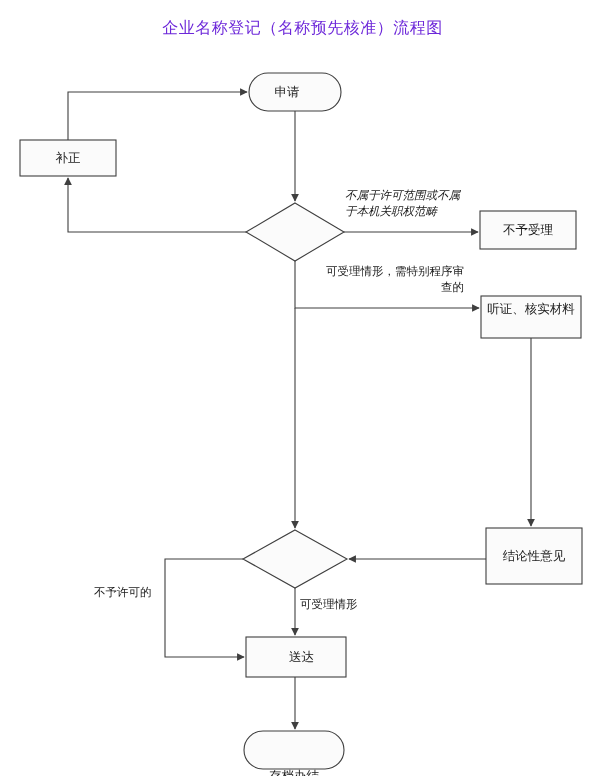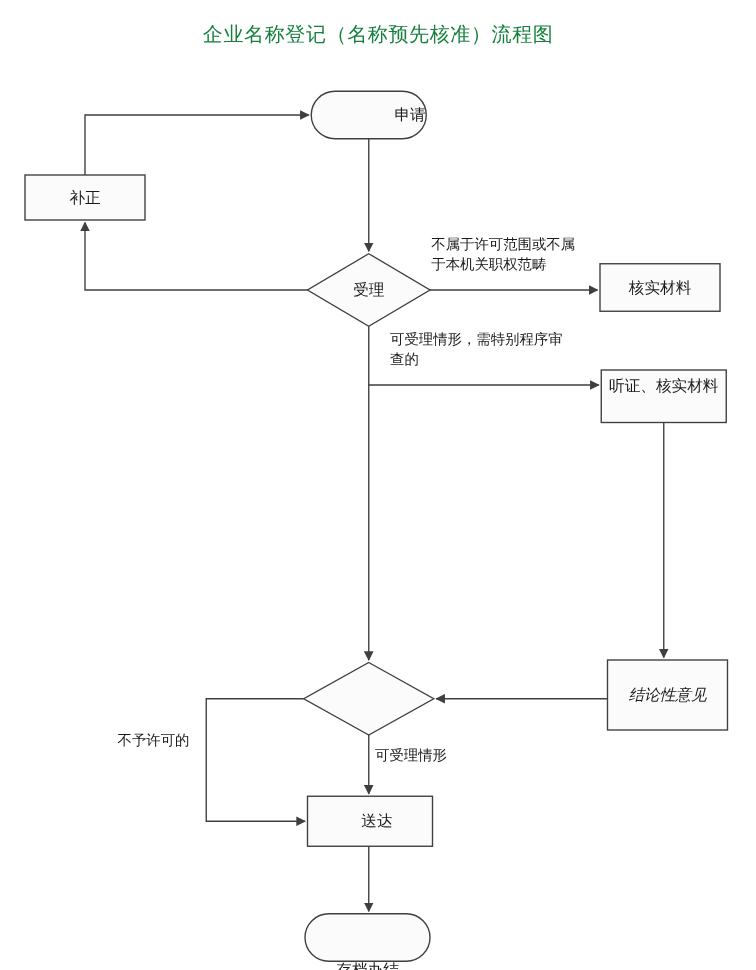--- a/index.html
+++ b/index.html
@@ -17,21 +17,21 @@
     background: #ffffff;
     overflow: hidden;
   }
   #title {
     position: absolute;
     left: 0;
     top: 18px;
     width: 605px;
     text-align: center;
     font-size: 16px;
-    color: #15803d;
+    color: #6d28d9;
     letter-spacing: 0.5px;
   }
   svg#diagram {
     position: absolute;
     left: 0;
     top: 0;
     width: 605px;
     height: 776px;
   }
   .node-text {
@@ -107,29 +107,28 @@
       <path d="M 486 559 L 349 559" marker-end="url(#arrow)"></path>
 
       <path d="M 295 588 L 295 635" marker-end="url(#arrow)"></path>
 
       <path d="M 243 559 L 165 559 L 165 657 L 244 657" marker-end="url(#arrow)"></path>
 
       <path d="M 295 677 L 295 729" marker-end="url(#arrow)"></path>
     </g>
   </svg>
 
-  <div class="node-text" style="left:249px; top:73px;  width:76px;  height:38px;margin-left:41px;">申请</div>
+  <div class="node-text" style="left:249px; top:73px;  width:76px;  height:38px;">申请</div>
   <div class="node-text" style="left:20px;  top:140px; width:96px;  height:36px;text-align:center;">补正</div>
-  <div class="node-text" style="left:246px; top:213px; width:98px;  height:38px;">受理</div>
-  <div class="node-text" style="left:480px; top:211px; width:96px;  height:38px;">核实材料</div>
+  <div class="node-text" style="left:480px; top:211px; width:96px;  height:38px;">不予受理</div>
   <div class="node-text" style="left:481px; top:296px; width:100px; height:26px;">听证、核实材料</div>
-  <div class="node-text" style="left:486px; top:528px; width:96px;  height:56px;font-style:italic;">结论性意见</div>
+  <div class="node-text" style="left:486px; top:528px; width:96px;  height:56px;">结论性意见</div>
   <div class="node-text" style="left:246px; top:637px; width:111px; height:40px;">送达</div>
   <div class="node-text" style="left:244px; top:731px; width:100px; height:38px;margin-top:26px;">存档办结</div>
 
-  <div class="edge-label" style="left:345px; top:188px; width:148px; white-space:pre-line;">不属于许可范围或不属
+  <div class="edge-label" style="left:345px; top:188px; width:148px; white-space:pre-line;font-style:italic;">不属于许可范围或不属
 于本机关职权范畴</div>
-  <div class="edge-label" style="left:312px; top:264px; width:152px; white-space:pre-line; text-align:left;">可受理情形，需特别程序审
+  <div class="edge-label" style="left:312px; top:264px; width:152px; white-space:pre-line; text-align:right;">可受理情形，需特别程序审
 查的</div>
   <div class="edge-label" style="left:94px;  top:585px; width:90px;">不予许可的</div>
   <div class="edge-label" style="left:300px; top:597px; width:90px;">可受理情形</div>
 
 </div>
 
 </body></html>

